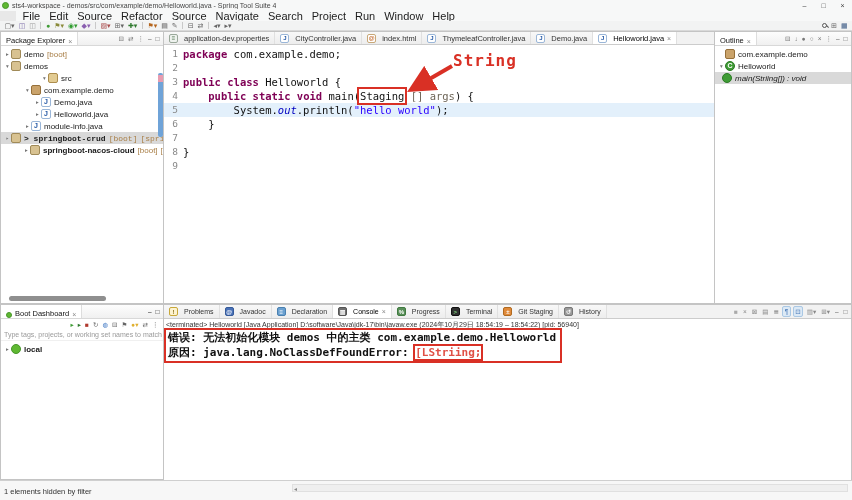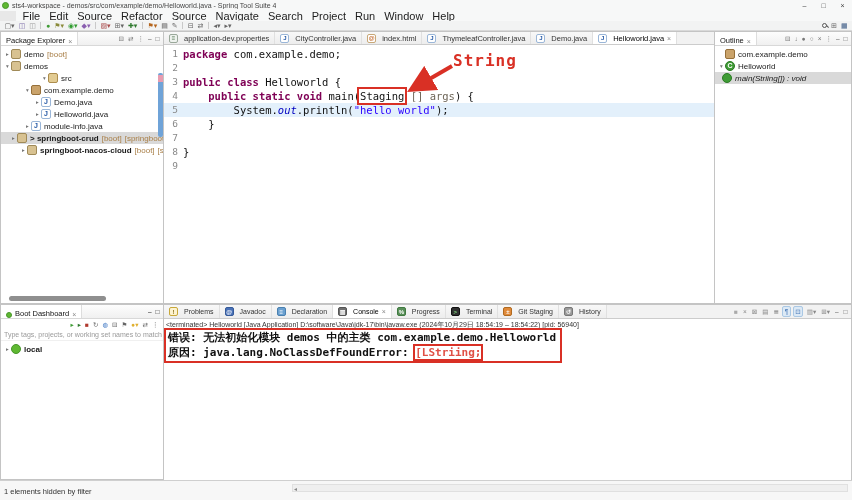--- a/index.html
+++ b/index.html
@@ -202,28 +202,28 @@
       <div class="trow" style="padding-left: 33px;">
         <span class="arr">▸</span>
         <span class="ic" style="background: rgb(255, 255, 255); border: 1px solid rgb(154, 182, 216); color: rgb(37, 89, 166);">J</span>
         <span class="tlabel">Helloworld.java</span>
       </div>
       <div class="trow" style="padding-left: 23px;">
         <span class="arr">▸</span>
         <span class="ic" style="background: rgb(255, 255, 255); border: 1px solid rgb(154, 182, 216); color: rgb(37, 89, 166);">J</span>
         <span class="tlabel">module-info.java</span>
       </div>
-      <div class="trow sel" style="padding-left: 9px;">
+      <div class="trow sel" style="padding-left: 3px; font-family: Liberation Mono, monospace;">
         <span class="arr">▸</span>
         <span class="ic" style="background: rgb(216, 194, 145); border: 1px solid rgb(160, 138, 88); color: rgb(68, 68, 68);"></span>
         <span class="tlabel b">&gt; springboot-crud</span>
         <span class="deco">[boot]</span>
         <span class="deco">[springboot-</span>
       </div>
-      <div class="trow" style="padding-left: 19px;">
+      <div class="trow" style="padding-left: 3px; margin-left: 19px;">
         <span class="arr">▸</span>
         <span class="ic" style="background: rgb(216, 194, 145); border: 1px solid rgb(160, 138, 88); color: rgb(68, 68, 68);"></span>
         <span class="tlabel b">springboot-nacos-cloud</span>
         <span class="deco">[boot]</span>
         <span class="deco">[spring</span>
       </div>
     </div>
   <div class="pkg-vscroll"></div>
   <div class="pkg-vscroll-mark"></div>
   <div class="pkg-hscroll"></div>

